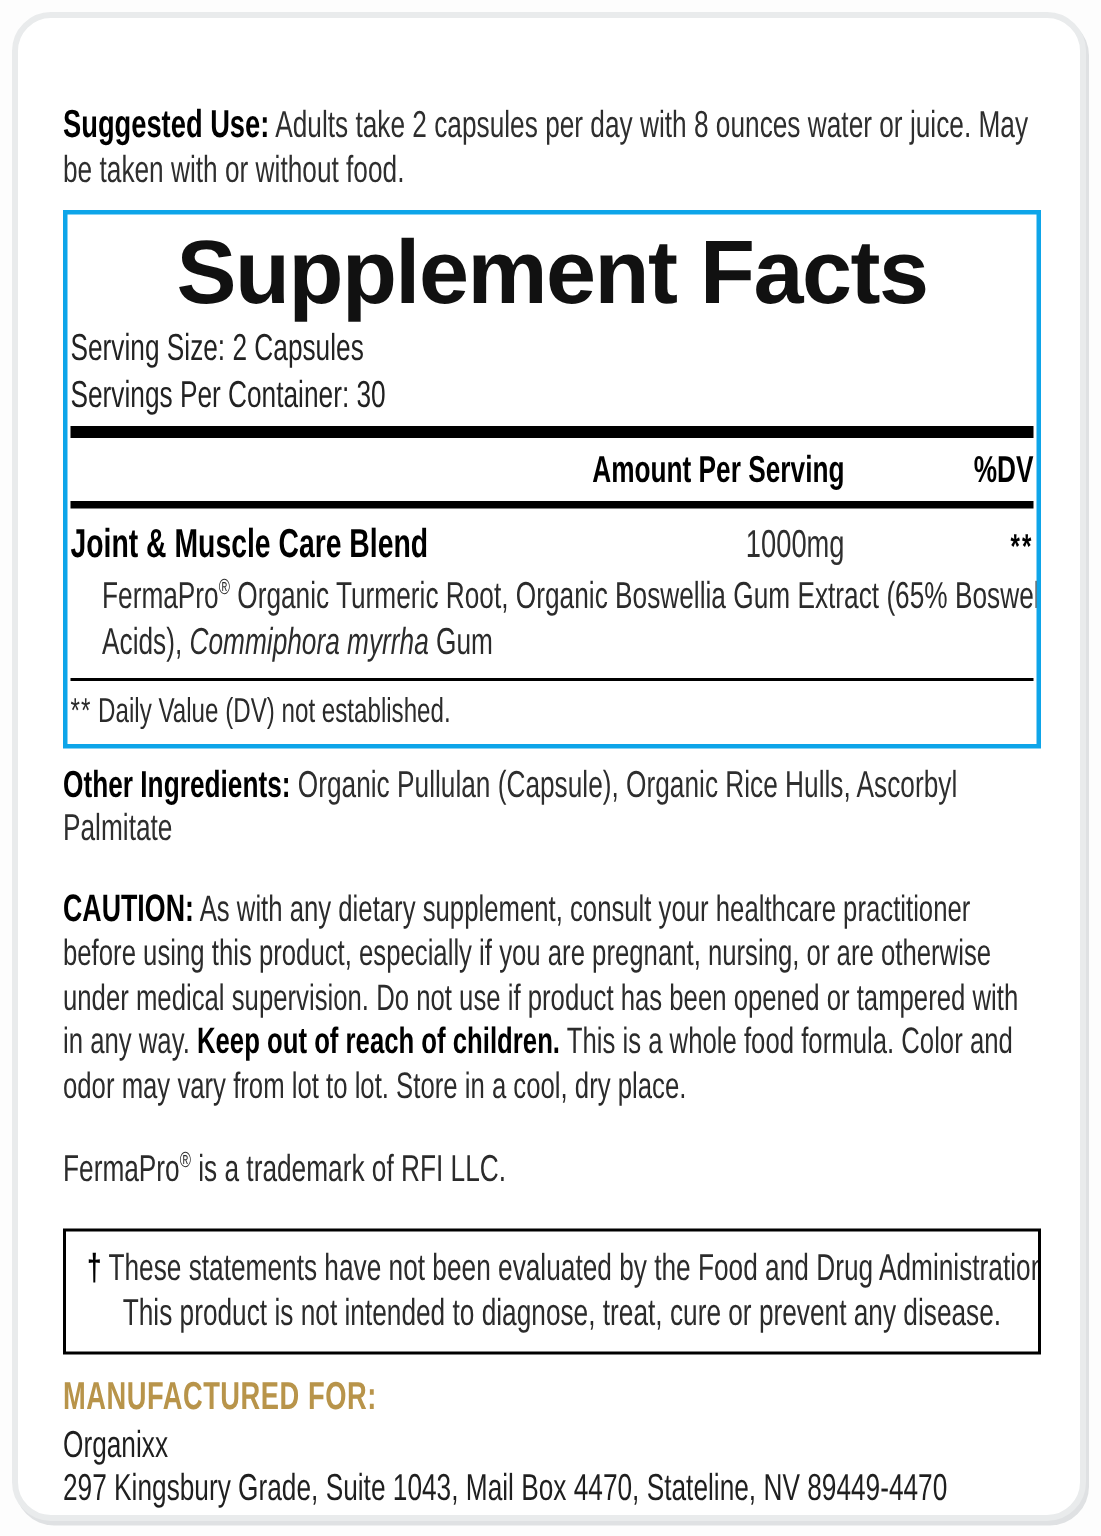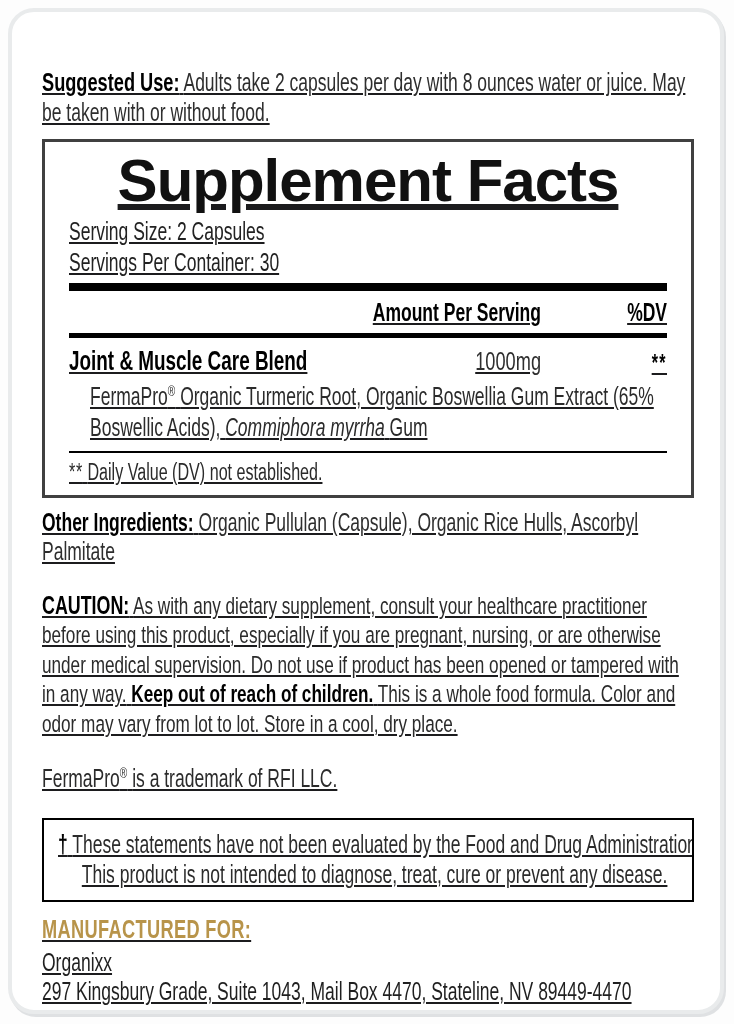--- a/index.html
+++ b/index.html
@@ -1,29 +1,29 @@
 <!DOCTYPE html>
 <html><head>
 <meta charset="utf-8">
 <style>
   html,body{margin:0;padding:0;background:#fdfdfd;width:734px;height:1024px;overflow:hidden;
     font-family:"Liberation Sans", sans-serif;color:#1c1c1e;}
   .card{position:absolute;left:8px;top:8px;width:716px;height:1006px;box-sizing:border-box;
     background:#fff;border:4px solid #e9ebec;border-radius:26px;
-    box-shadow:2px 3px 0 #dfe1e3;padding:30px 26px 0 30px;overflow:hidden;text-decoration:underline;}
+    box-shadow:2px 3px 0 #dfe1e3;padding:30px 26px 0 30px;overflow:hidden;}
   
   .cx{width:142.86%;transform:scaleX(0.70);transform-origin:0 0;}
   .b{font-weight:700;color:#000;}
   sup.reg{font-size:58%;vertical-align:super;line-height:0;}
   .it{font-style:italic;}
 
   .suggested{font-size:25px;line-height:30px;color:#2e2e2e;margin-bottom:12px;}
   .suggested .lbl{font-size:26px;}
 
-  .facts-box{border:3px solid #404040;padding:6px 24px 8px;margin-bottom:10px;overflow:hidden;}
+  .facts-box{border:3px solid #0ea5e9;padding:6px 2px 8px;margin-bottom:10px;overflow:hidden;}
   .facts-title{font-size:60px;font-weight:700;color:#111;text-align:center;
     letter-spacing:-1px;line-height:62px;margin:2px 0 4px;}
   .serving{font-size:25px;line-height:31px;color:#222;}
   .bar{background:#000;width:100%;}
   .thick{height:8px;margin-top:5px;}
   .med{height:5px;}
   .thin{height:2px;margin-top:4px;}
   .facts-row{display:grid;grid-template-columns:1fr auto 180px;align-items:center;}
   .hdr-row{padding:7px 0 6px;font-size:25px;}
   .hdr-right{text-align:right;}

